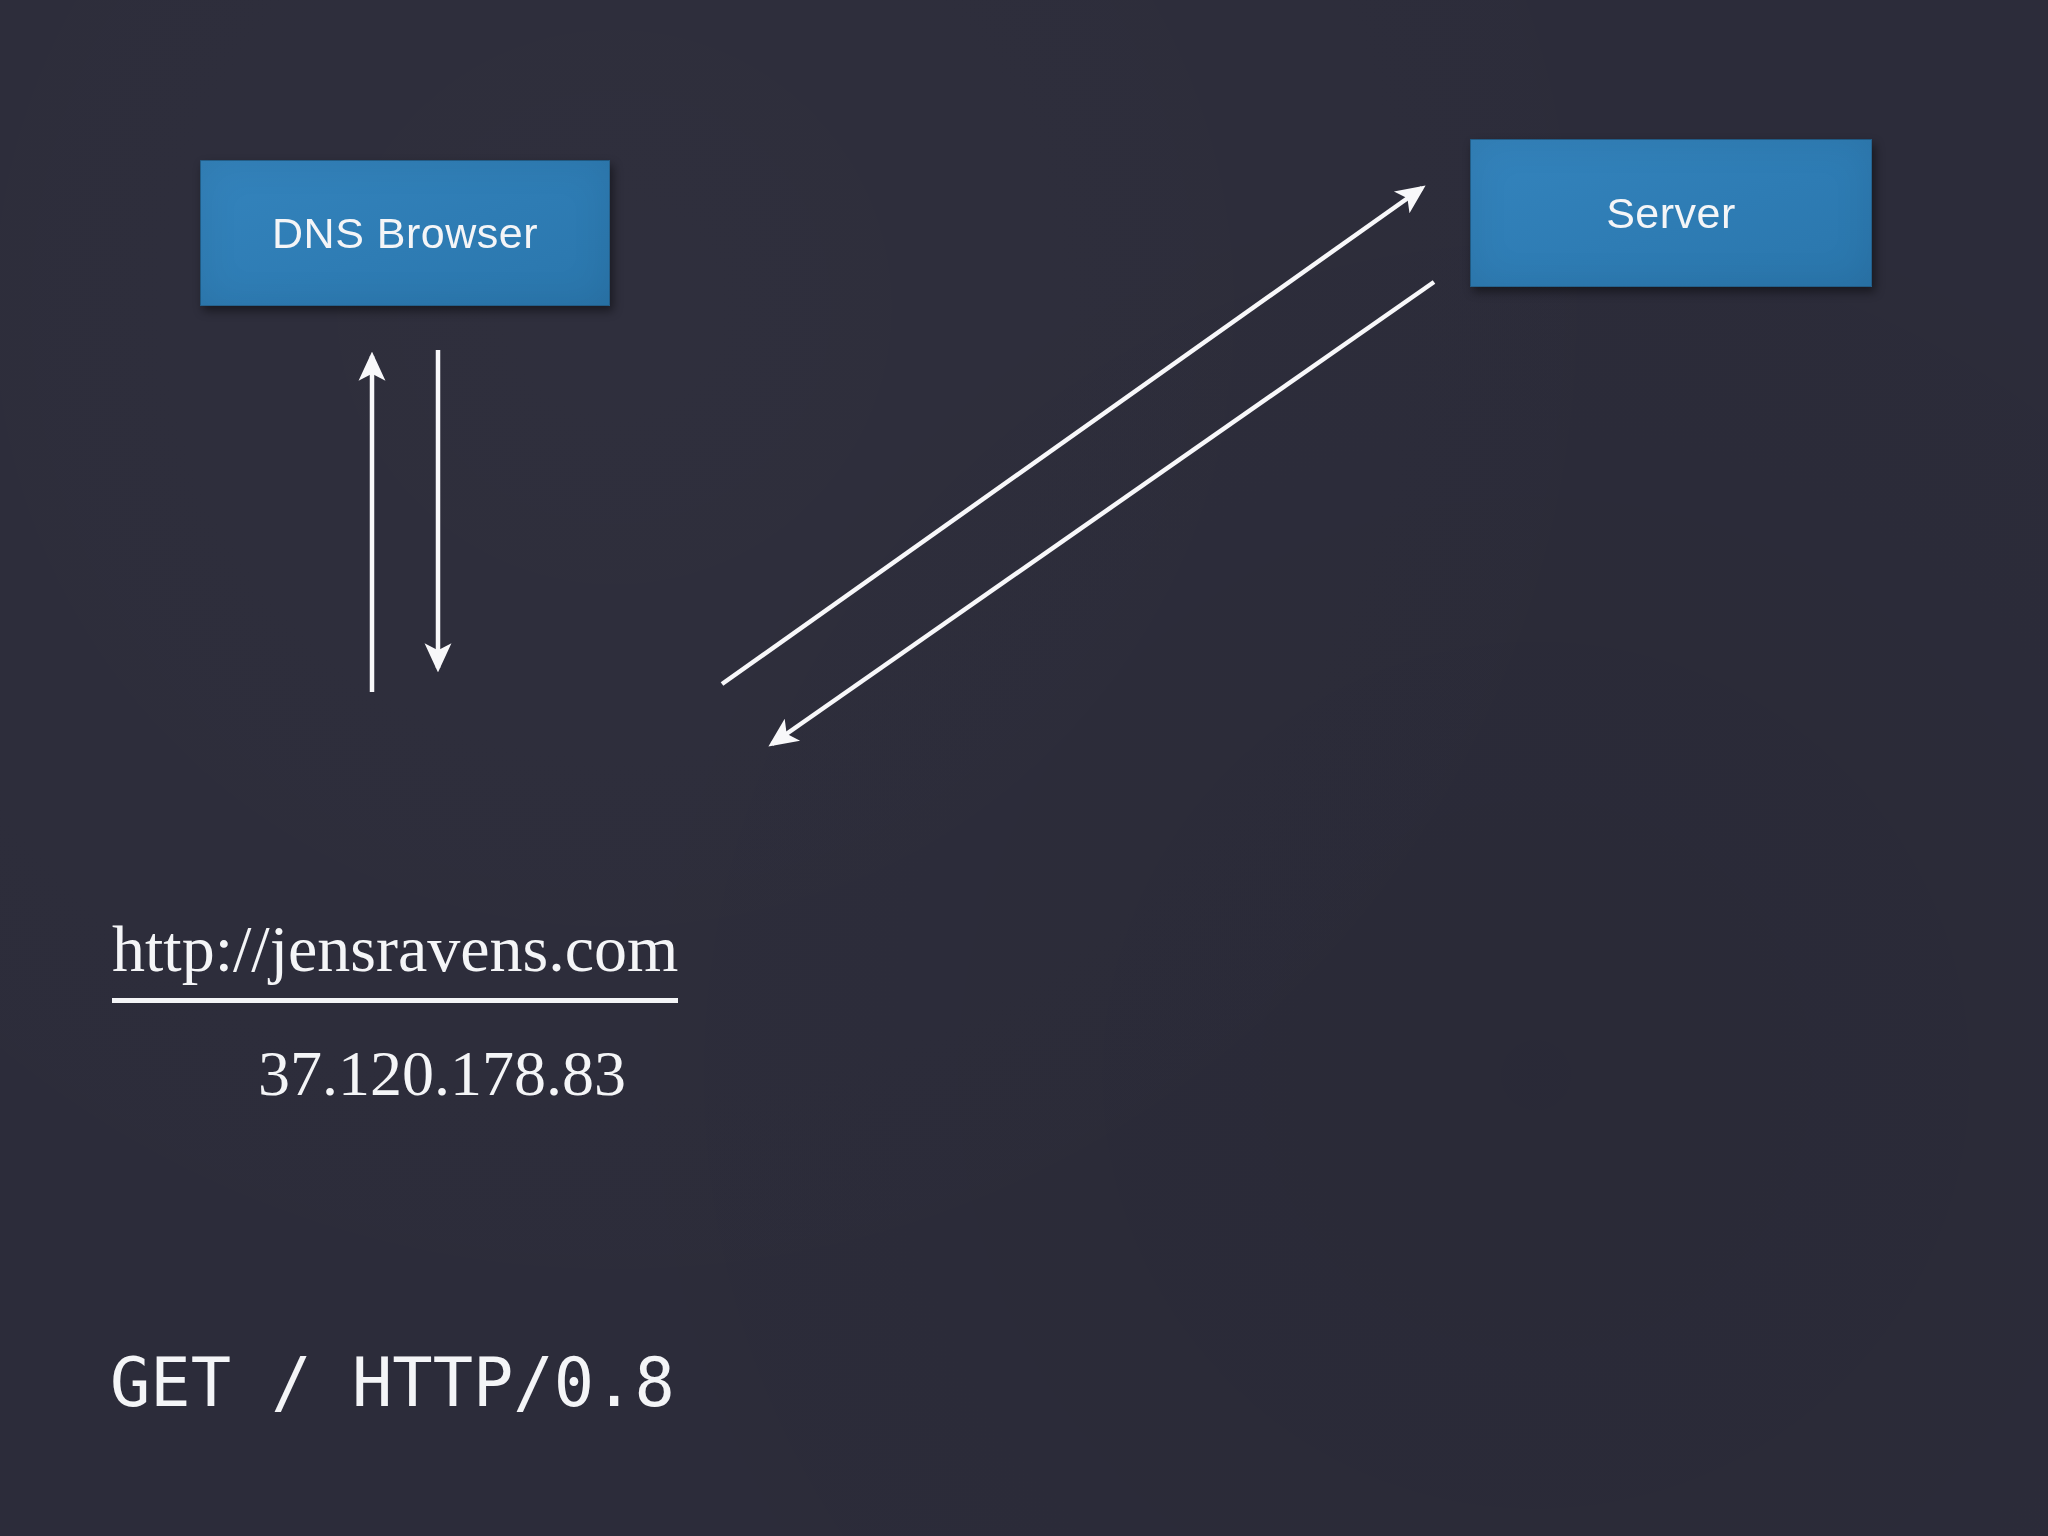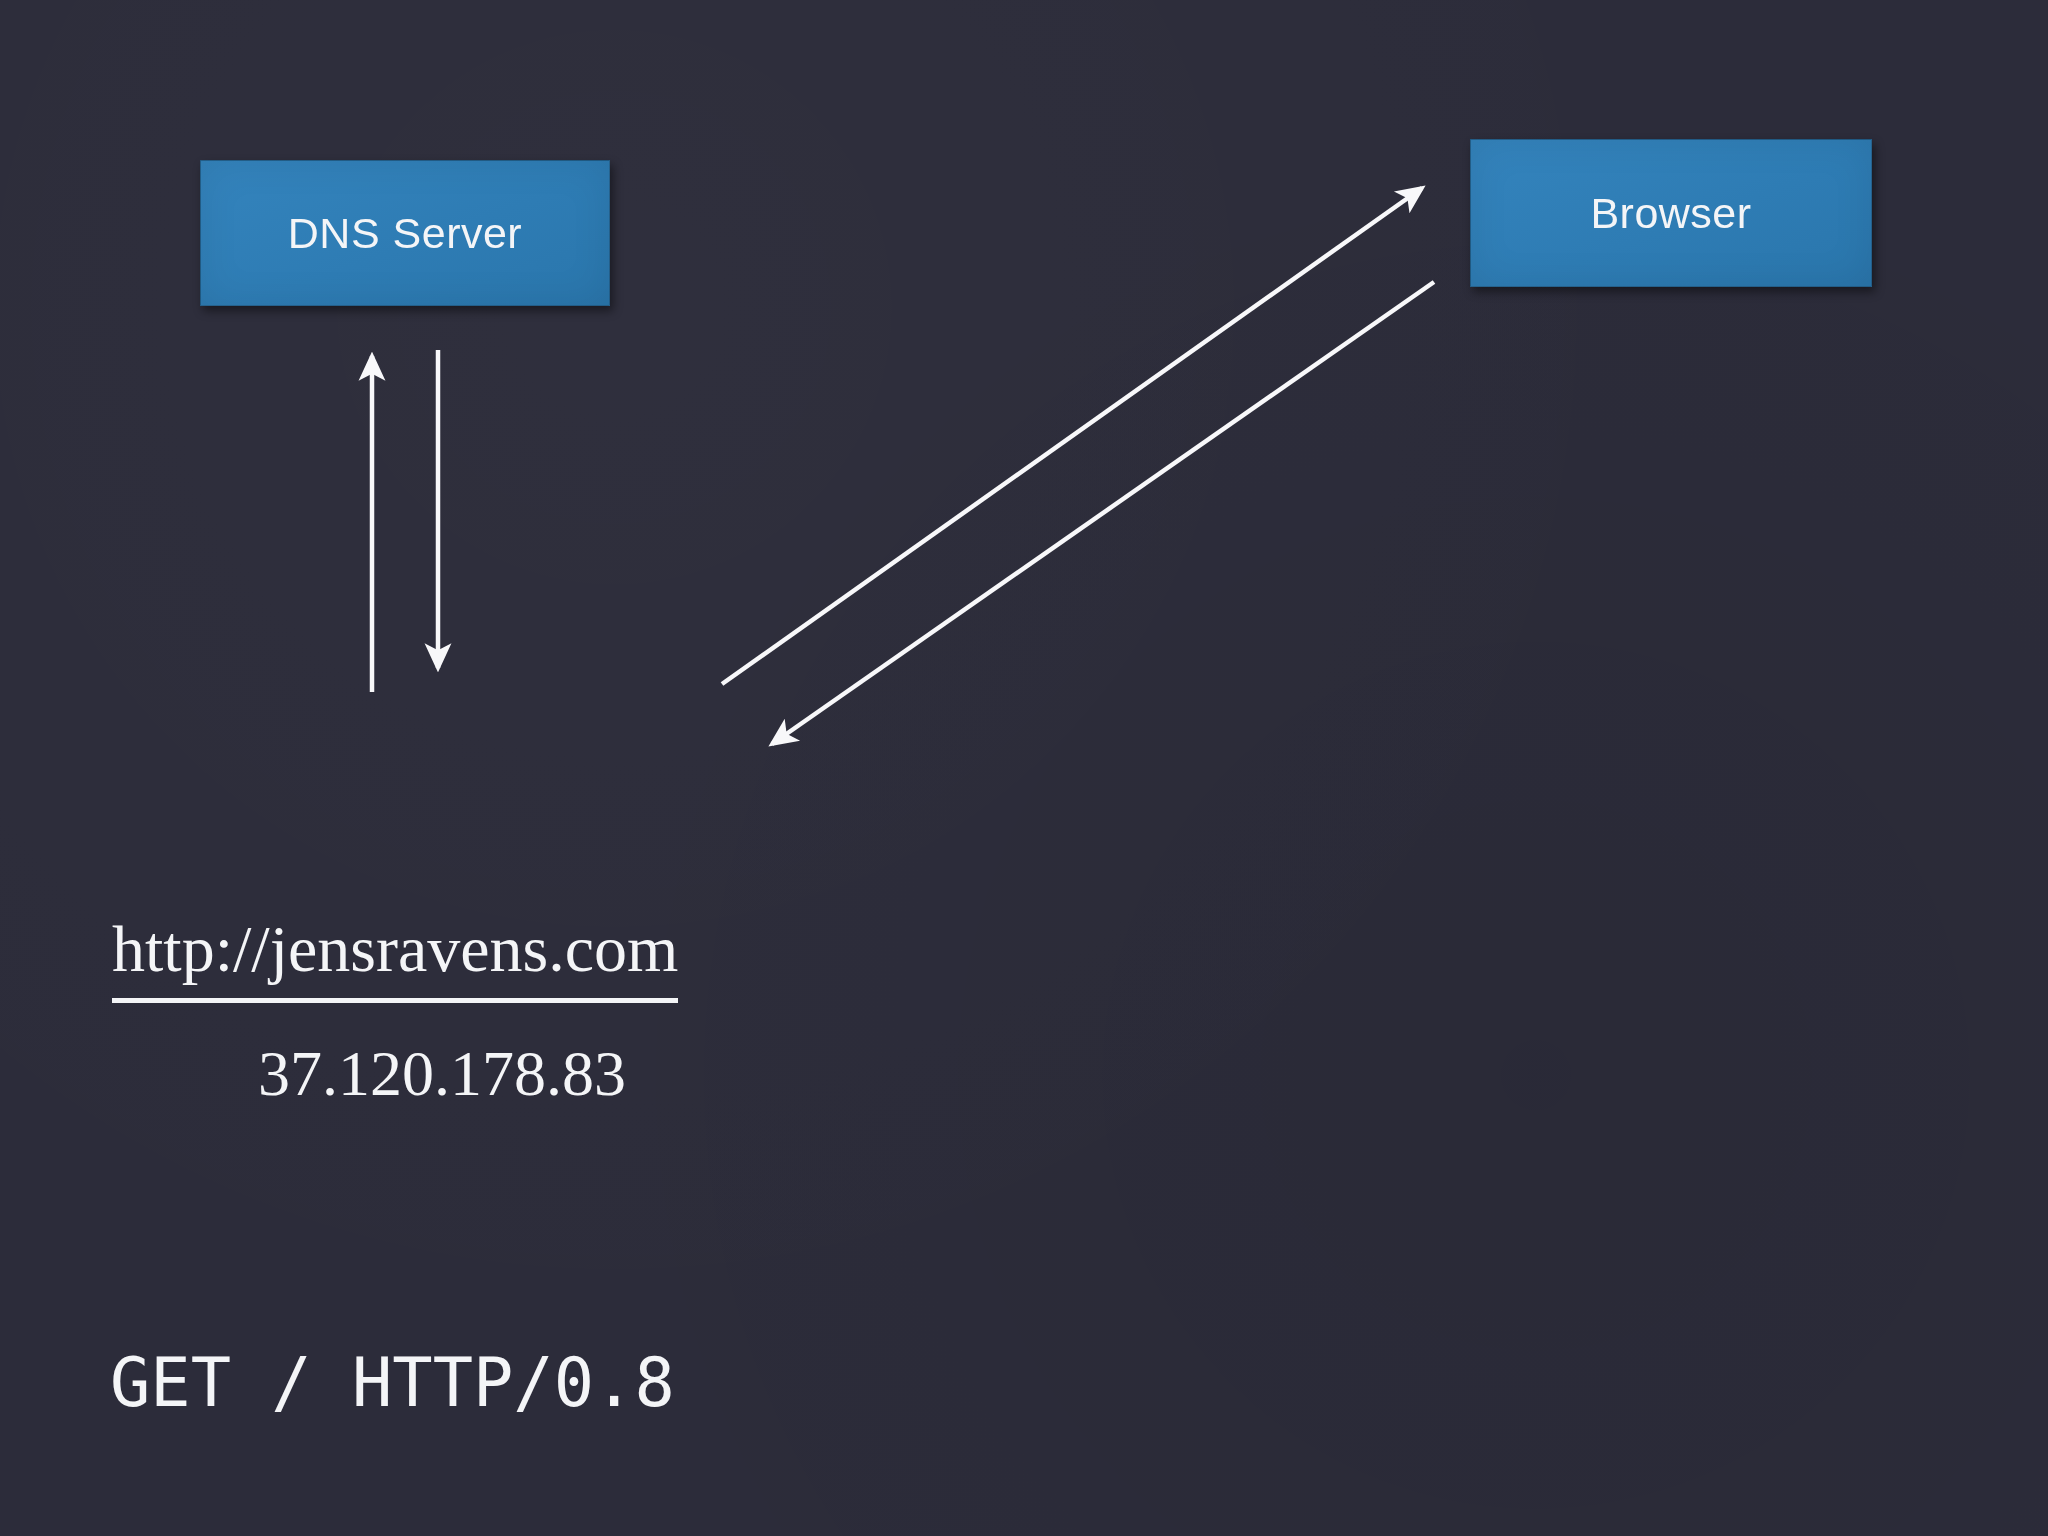--- a/index.html
+++ b/index.html
@@ -91,25 +91,25 @@
         <path d="M0,0.4 L10,5 L0,9.6 L2.4,5 Z" fill="#f8f8fa"></path>
       </marker>
     </defs>
     <line x1="372" y1="692" x2="372" y2="356" stroke="#f8f8fa" stroke-width="4.5" marker-end="url(#head)"></line>
     <line x1="438" y1="350" x2="438" y2="668" stroke="#f8f8fa" stroke-width="4.5" marker-end="url(#head)"></line>
     <line x1="722" y1="684" x2="1422" y2="188" stroke="#f8f8fa" stroke-width="4.5" marker-end="url(#head)"></line>
     <line x1="1434" y1="282" x2="772" y2="744" stroke="#f8f8fa" stroke-width="4.5" marker-end="url(#head)"></line>
   </svg>
 
   <div class="node node-dns">
-    <span>DNS Server</span>
+    <span>DNS Browser</span>
   </div>
 
   <div class="node node-server">
-    <span>Browser</span>
+    <span>Server</span>
   </div>
 
 
   <div class="url">http://jensravens.com</div>
 
   <div class="ip">37.120.178.83</div>
 
   <div class="request">
     <div>GET / HTTP/0.8</div>
     

